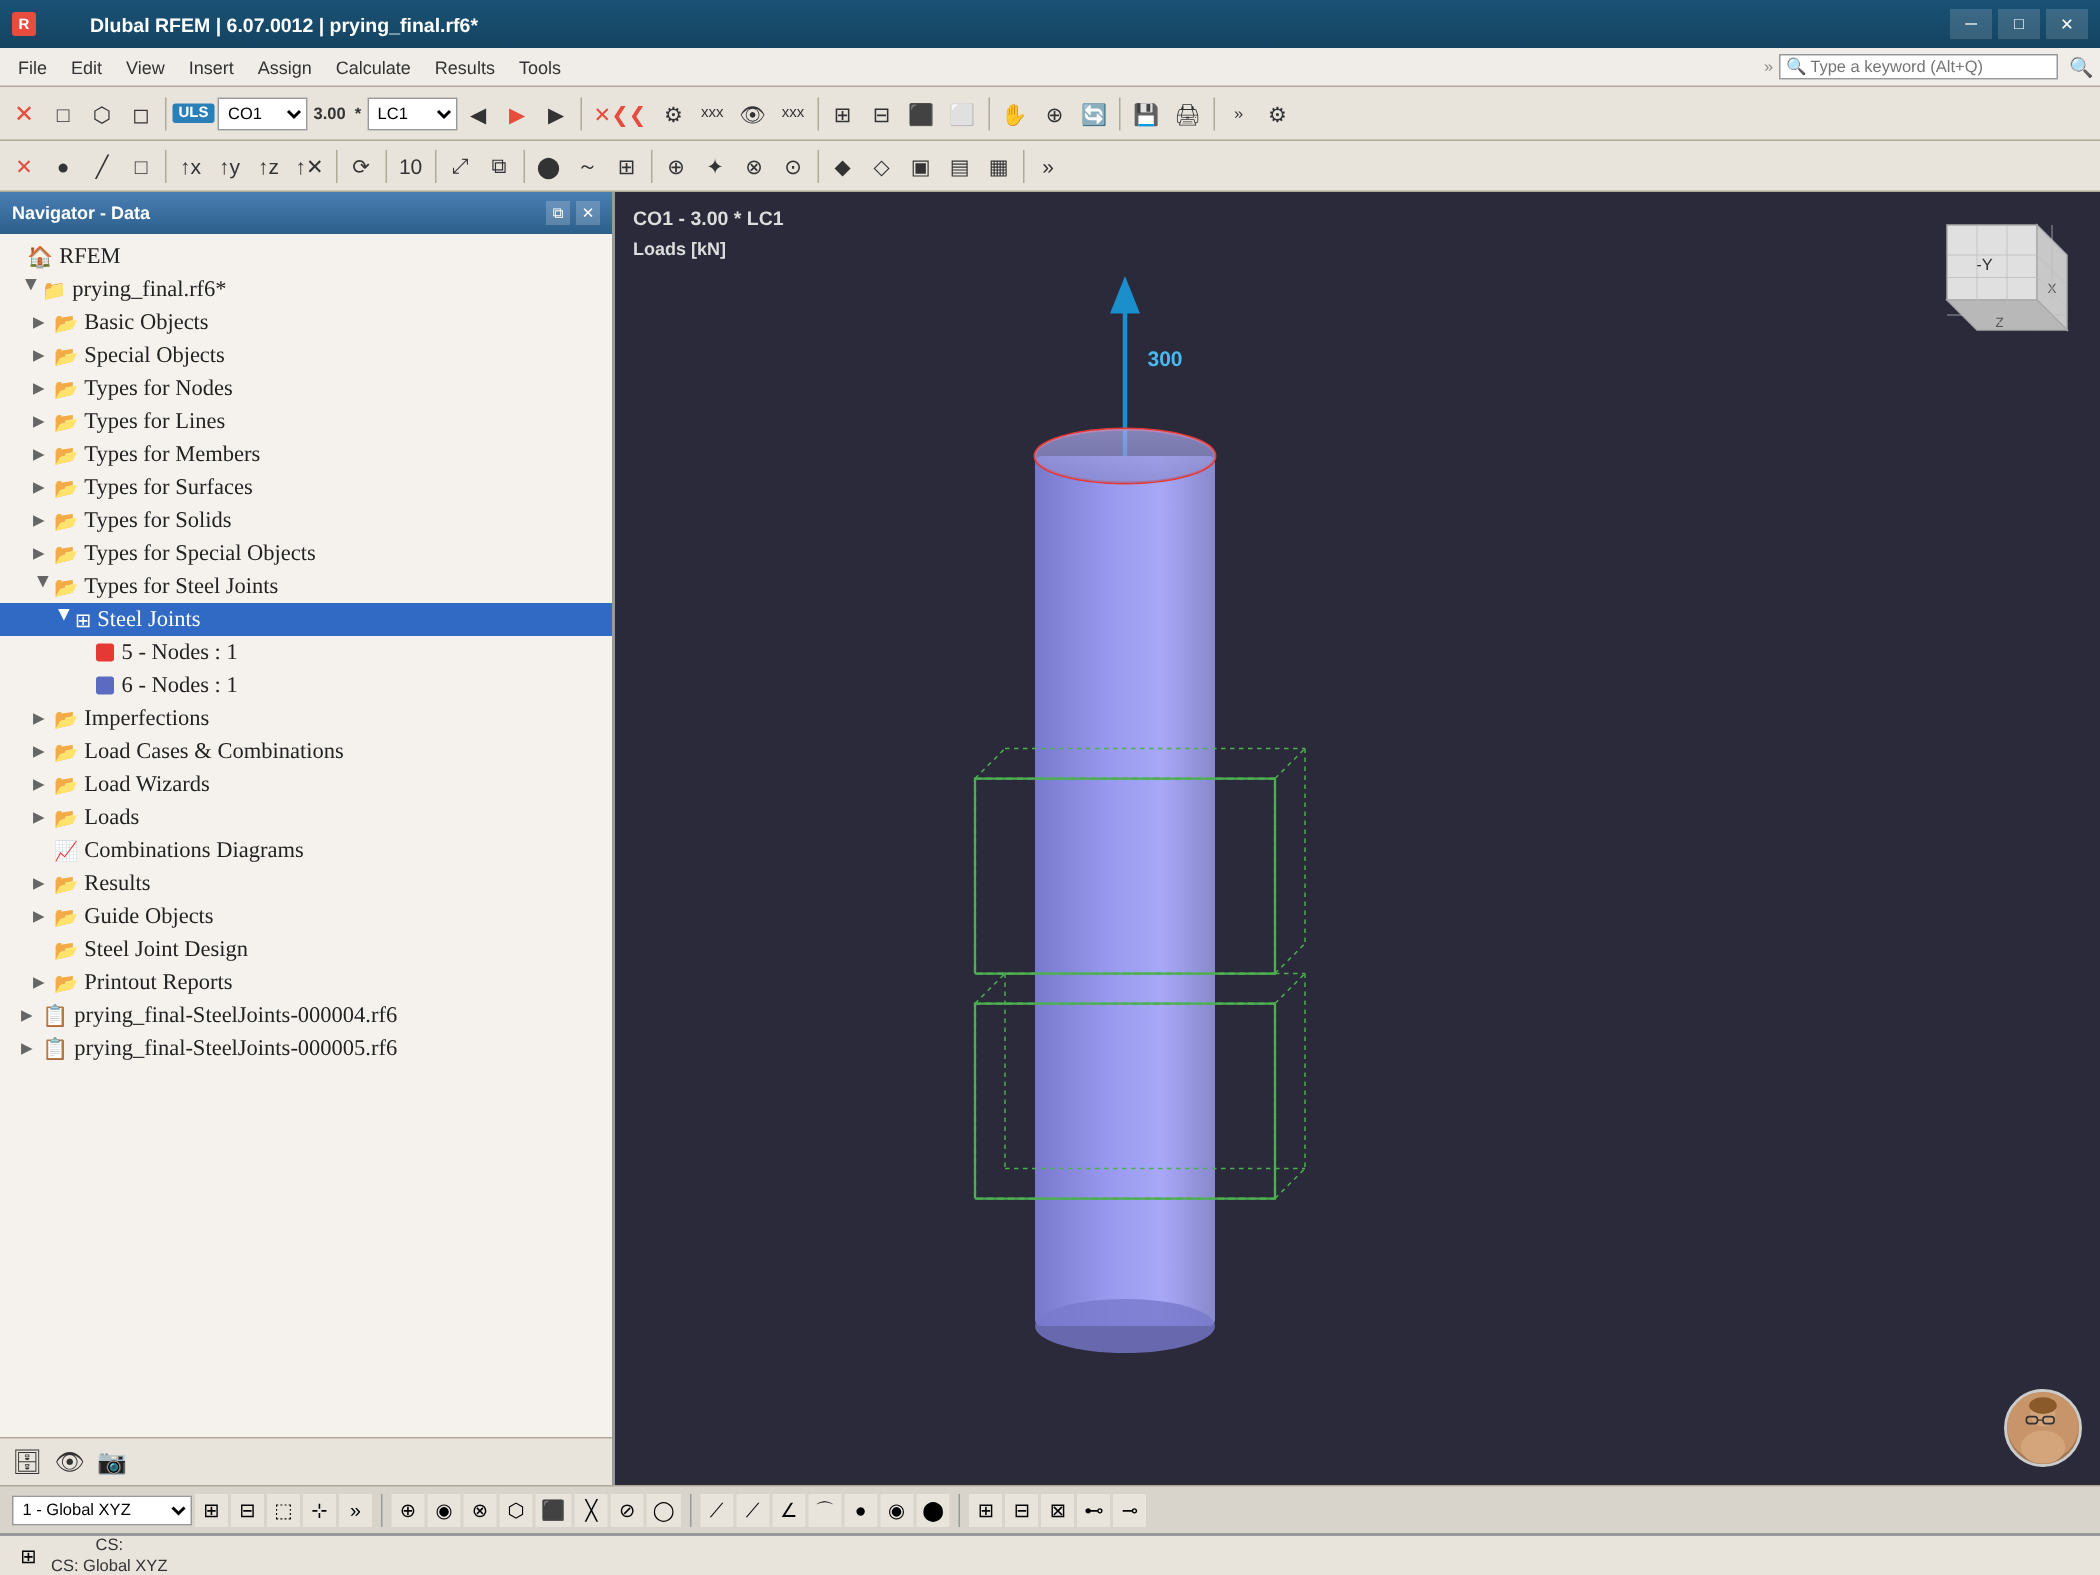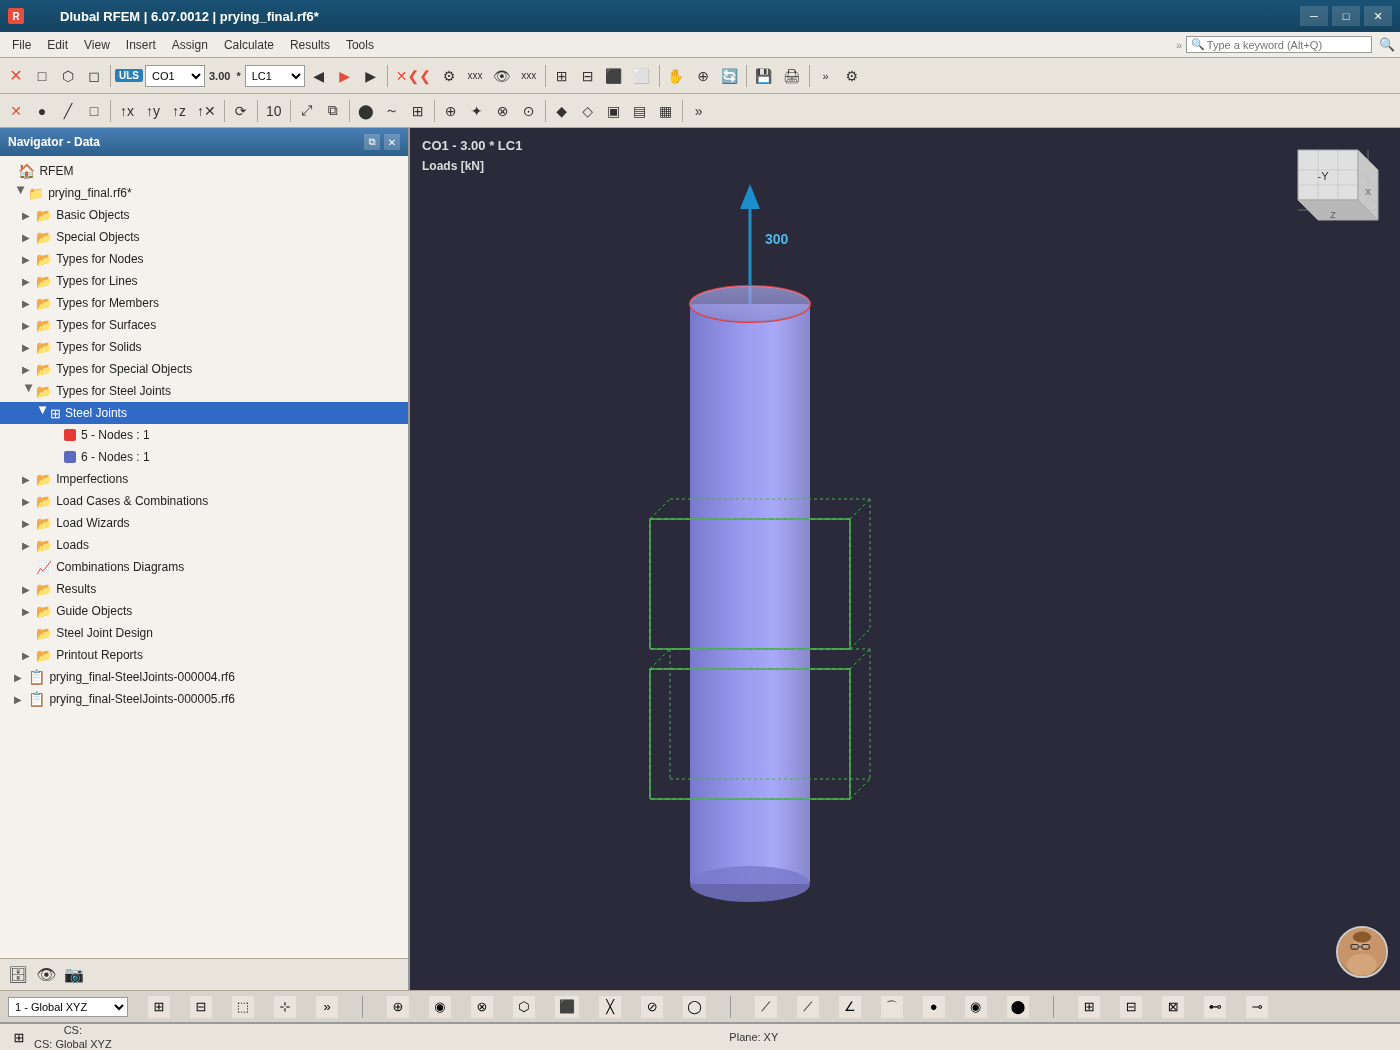--- a/index.html
+++ b/index.html
@@ -91,21 +91,21 @@
     .nav-item {
       display: flex; align-items: center;
       height: 22px; padding-left: 8px;
       cursor: pointer; color: #222;
       user-select: none;
     }
     .nav-item.selected { background: #316ac5; color: white; }
     .nav-arrow { width: 14px; font-size: 10px; color: #666; flex-shrink: 0; }
     .nav-arrow.open { transform: rotate(90deg); display: inline-block; }
     .folder-icon { font-size: 13px; margin-right: 4px; color: #c8a430; }
-    .nav-label { font-size: 12px; }
+    .nav-label { font-size: 15px; font-family: Liberation Serif, serif; }
     .indent1 { padding-left: 22px; }
     .indent2 { padding-left: 36px; }
     .indent3 { padding-left: 50px; }
     .node-dot { width: 12px; height: 12px; border-radius: 2px; margin-right: 5px; flex-shrink: 0; }
     .nav-bottom-bar {
       height: 32px;
       background: #e8e4dc;
       border-top: 1px solid #b0a898;
       display: flex; align-items: center;
       padding: 0 8px; gap: 8px;
@@ -150,21 +150,21 @@
       cursor: pointer; font-size: 13px;
     }
     .status-center { flex: 1; display: flex; justify-content: center; gap: 40px; font-size: 11px; }
 
     
     .bottom-toolbar {
       height: 32px;
       background: #d8d4cc;
       border-top: 1px solid #b0a898;
       display: flex; align-items: center;
-      padding: 0 8px; gap: 20px;
+      padding: 0 8px; gap: 2px;
     }
 
     
     .avatar {
       position: absolute; bottom: 12px; right: 12px;
       width: 52px; height: 52px; border-radius: 50%;
       background: radial-gradient(circle at 40% 35%, #d4a57a, #8b6347);
       overflow: hidden; border: 2px solid #ccc;
       display: flex; align-items: flex-end; justify-content: center;
     }
@@ -596,16 +596,13 @@
   <button class="status-btn">⊷</button>
   <button class="status-btn">⊸</button>
 </div>
 
 <div class="status-bar">
   <button class="status-btn">⊞</button>
   <div style="display:flex; align-items:center; gap:2px; font-size:11px;flex-direction:column;">
     <span>CS:</span>
     <span>CS: Global XYZ</span>
   </div>
-  <div class="status-center">
-    <span>Plane: XY</span>
-  </div>
 </div>
 
 </body></html>

